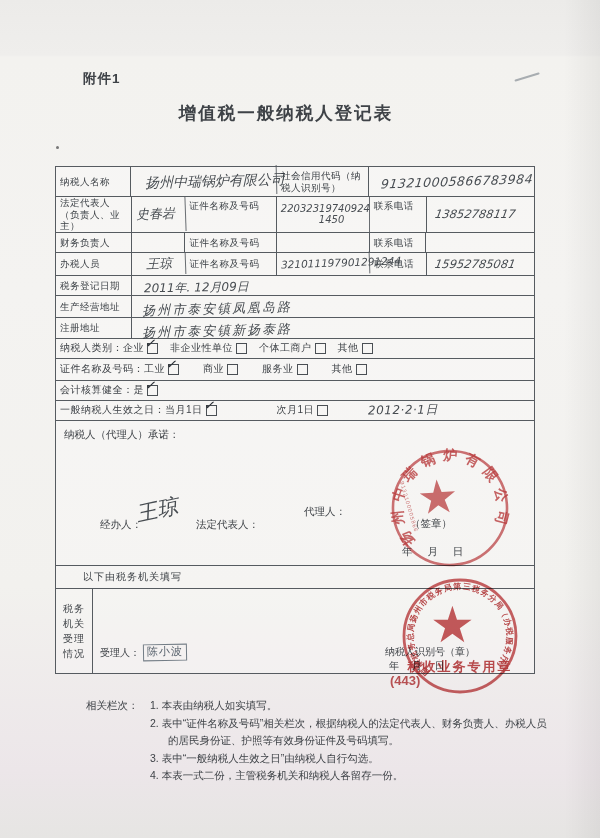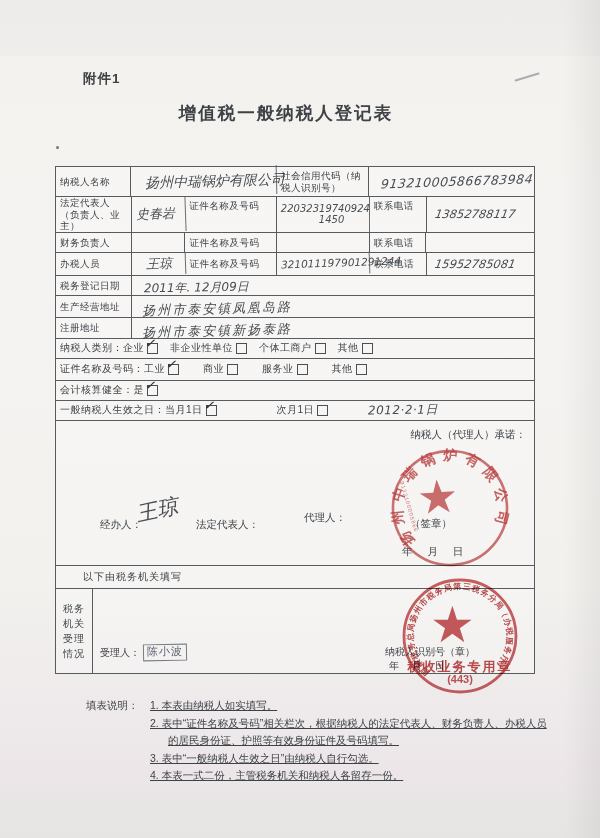--- a/index.html
+++ b/index.html
@@ -20,21 +20,21 @@
 
   
   #form-table{left:55px;top:166px;width:480px;border:1px solid #565b60;box-sizing:border-box;background:rgba(255,255,255,.25);}
   .trow{display:flex;border-bottom:1px solid #565b60;box-sizing:border-box;align-items:stretch;}
   .trow:last-child{border-bottom:none;}
   .cell{box-sizing:border-box;border-right:1px solid #565b60;display:flex;align-items:center;padding:1px 4px;font-size:9.5px;line-height:1.25;}
   .cell:last-child{border-right:none;}
   .lab{color:#3c4146;letter-spacing:.5px;}
   .wA{width:76px;} .wB{width:54px;} .wC{width:92px;} .wD{width:93px;} .wE{width:57px;} .wF{width:108px;}
   .wBC{width:146px;} .wEF{width:165px;} .wRest{width:404px;} .wFull{width:480px;}
-  .h30{height:30px;} .h36{height:36px;} .h20{height:20px;} .h23{height:23px;} .h22{height:22px;} .h21{height:21px;} .h145{height:145px;text-align:right;} .h84{height:84px;}
+  .h30{height:30px;} .h36{height:36px;} .h20{height:20px;} .h23{height:23px;} .h22{height:22px;} .h21{height:21px;} .h145{height:145px;} .h84{height:84px;}
 
   
   .hw{font-family:"DejaVu Sans",sans-serif;font-style:italic;color:#2f353b;opacity:.88;white-space:nowrap;}
   .hw-co{font-size:14px;transform:rotate(-1.5deg);padding-left:14px;}
   .hw-code{font-size:12.5px;transform:rotate(-2deg) skewX(-8deg);padding-left:12px;letter-spacing:.5px;}
   .hw-name{font-size:13px;padding-left:4px;transform:rotate(-2deg);}
   .hw-id{font-size:10px;flex-direction:column;align-items:flex-start;justify-content:center;display:flex;}
   .hw-id .l2{margin-left:38px;margin-top:-2px;}
   .hw-phone{font-size:11.5px;transform:skewX(-10deg);padding-left:8px;}
   .hw-small{font-size:10.5px;}
@@ -47,21 +47,21 @@
   .tick{position:absolute;left:-3px;top:-9px;font-size:14px;font-weight:700;color:#2d3238;transform:rotate(9deg);font-style:italic;}
 
   
   #commit-cell{position:relative;display:block;padding:5px 8px;font-size:10.5px;line-height:1.65;}
   #commit-title{display:block;}
   #commit-body{display:block;text-indent:2em;width:462px;white-space:normal;}
   .sigline{position:absolute;font-size:10.5px;}
   #handler-label{left:44px;top:95px;}
   #sig-handler{left:80px;top:72px;font-size:21px;transform:rotate(-12deg);}
   #legal-label{left:140px;top:95px;}
-  #agent-label{left:248px;top:88px;}
+  #agent-label{left:248px;top:82px;}
   #seal-label{left:354px;top:94px;}
   #commit-date{left:346px;top:122px;letter-spacing:6px;}
 
   
   #row13 .cell{padding-left:27px;font-size:10px;letter-spacing:1px;}
   #accept-label{flex-direction:column;justify-content:center;align-items:center;font-size:10px;line-height:1.5;letter-spacing:1px;}
   #accept-content{position:relative;display:block;}
   #acceptor-label{position:absolute;left:7px;top:58px;font-size:10px;}
   #acceptor-chop{position:absolute;left:50px;top:55px;font-size:11px;color:#56606b;border:1px solid #737d86;padding:0 3px 1px 3px;letter-spacing:1px;transform:rotate(-1deg);}
   #authority-label{position:absolute;left:292px;top:57px;font-size:10px;}
@@ -69,27 +69,27 @@
 
   
   .stamp{mix-blend-mode:multiply;}
   #company-stamp{left:385px;top:443px;width:130px;height:130px;transform:rotate(-4deg);}
   #tax-stamp{left:390px;top:566px;width:140px;height:140px;}
   .star{position:absolute;color:#c04042;opacity:.75;font-style:normal;}
   #company-star{left:33px;top:26px;font-size:46px;}
   #tax-star{left:40px;top:30px;font-size:50px;opacity:.85;}
   #seal-code{position:absolute;left:-2px;top:58px;font-size:5.5px;color:#c04042;opacity:.7;transform:rotate(78deg);letter-spacing:1px;}
   #tax-banner{position:absolute;left:0px;top:92px;width:140px;text-align:center;font-size:13px;font-weight:700;color:#b93a3c;letter-spacing:2px;opacity:.9;}
-  #tax-number{position:absolute;left:0px;top:107px;width:140px;text-align:center;font-size:11px;font-weight:700;color:#b93a3c;opacity:.85;}
+  #tax-number{position:absolute;left:0px;top:107px;width:140px;font-size:13px;font-weight:700;color:#b93a3c;opacity:.85;}
 
   
   #notes{left:86px;top:697px;width:462px;font-size:10.5px;line-height:17.5px;}
   #notes-label{position:absolute;left:0;top:0;}
   #notes-items{margin-left:64px;}
-  .note-item{padding-left:18px;text-indent:-18px;white-space:normal;text-decoration:underline;}
+  .note-item{padding-left:18px;text-indent:-18px;white-space:normal;}
 </style>
 </head>
 <body>
 
 <div id="page">
 
   <div class="abs" id="attachment">附件1</div>
   <div class="abs" id="title">增值税一般纳税人登记表</div>
   <div class="abs" id="tiny-dot"></div>
   <div class="abs" id="pen-mark"></div>
@@ -254,21 +254,21 @@
       <text font-size="8" fill="#b93a3c" opacity="0.9" letter-spacing="1" font-weight="700">
         <textPath href="#taxArc">国家税务总局扬州市税务局第三税务分局（办税服务厅）</textPath>
       </text>
     </svg>
     <span class="star" id="tax-star">★</span>
     <span id="tax-banner">税收业务专用章</span>
     <span id="tax-number">(443)</span>
   </div>
 
   <div class="abs" id="notes">
-    <span id="notes-label">填表说明：</span>
+    <span id="notes-label">相关栏次：</span>
     <div id="notes-items">
       <div class="note-item">1. 本表由纳税人如实填写。</div>
       <div class="note-item">2. 表中“证件名称及号码”相关栏次，根据纳税人的法定代表人、财务负责人、办税人员的居民身份证、护照等有效身份证件及号码填写。</div>
       <div class="note-item">3. 表中“一般纳税人生效之日”由纳税人自行勾选。</div>
       <div class="note-item">4. 本表一式二份，主管税务机关和纳税人各留存一份。</div>
     </div>
   </div>
 
 </div>
 

